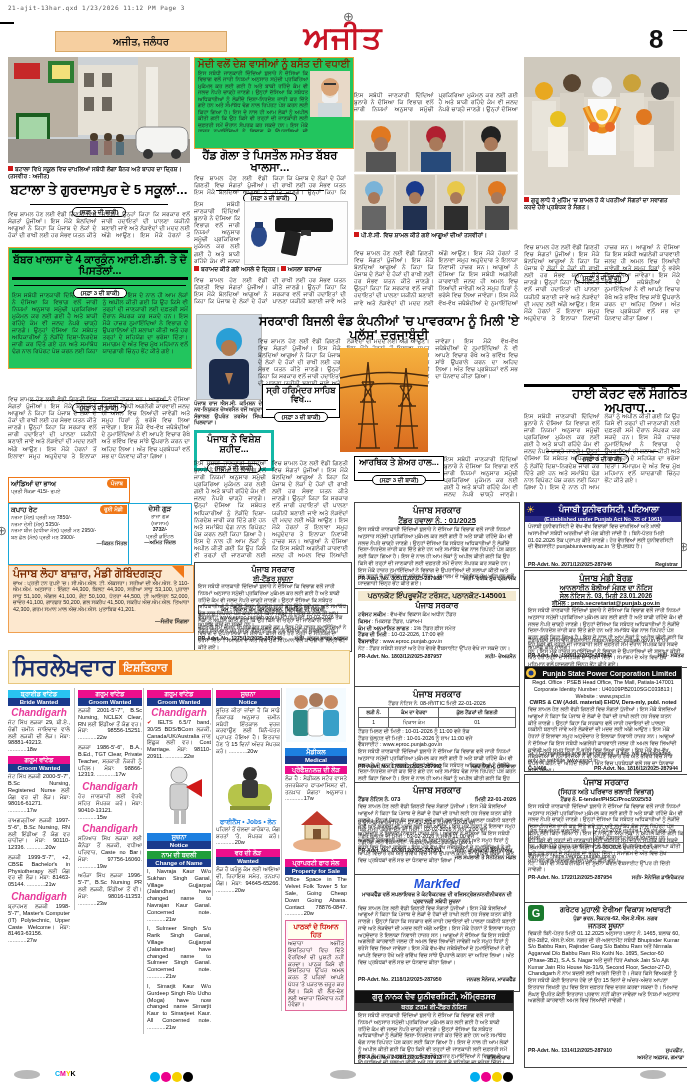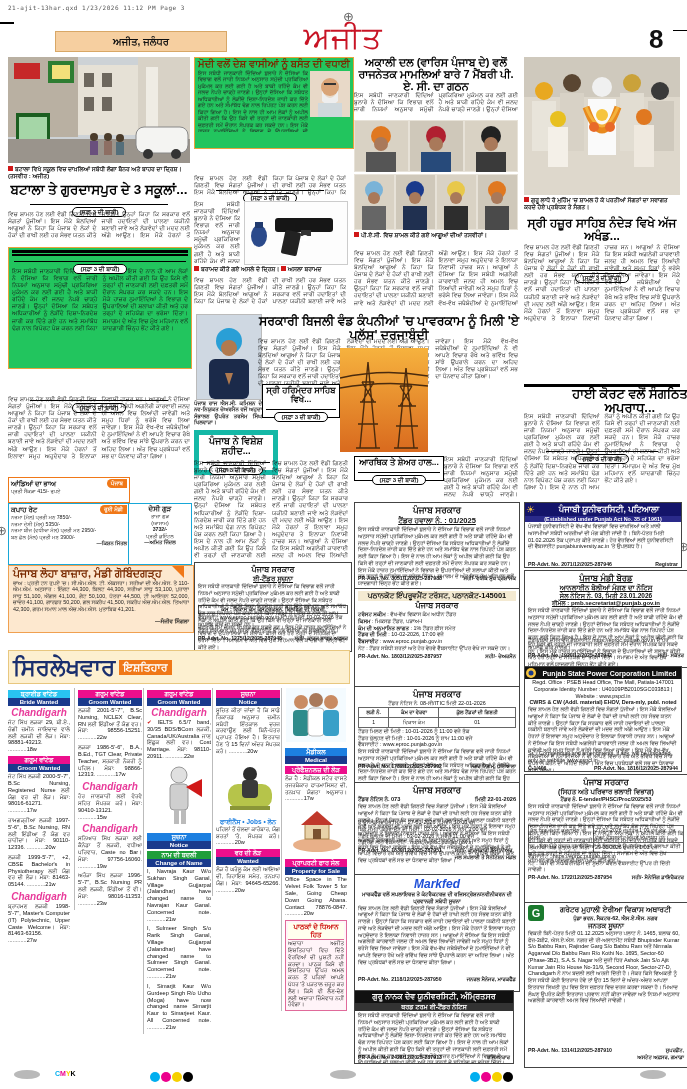--- a/index.html
+++ b/index.html
@@ -1,21 +1,21 @@
 <!DOCTYPE html>
 <html><head>
 <meta charset="utf-8">
 <style>
   html,body{margin:0;padding:0;background:#fff}
   #page{position:relative;width:687px;height:1089px;background:#fff;
         font-family:"Liberation Sans","DejaVu Sans",sans-serif;overflow:hidden;color:#111}
   .abs{position:absolute}
   .slug{font-family:"DejaVu Sans Mono",monospace;font-size:6px;color:#555;letter-spacing:.5px}
   .mastbox{background:#f6cfa0;border:1px solid #d8a766;display:flex;align-items:center;justify-content:center;font-weight:bold}
-  .logo{color:#c81425;font-weight:normal;font-size:31px;letter-spacing:1px;text-align:center;line-height:1}
+  .logo{color:#c81425;font-weight:bold;font-size:31px;letter-spacing:1px;text-align:center;line-height:1}
   .pageno{font-size:26px;font-weight:bold}
   .hl{font-weight:bold;color:#000;line-height:1.08}
   .ctr{text-align:center}
   .cont{position:relative;text-align:center;height:10px;margin:1px 0}
   .cont:before{content:"";position:absolute;left:2px;right:2px;top:4px;border-top:1px solid #000}
   .cont span{position:relative;background:#fff;border:1px solid #000;border-radius:8px;padding:0 6px;font-size:6px;font-weight:bold;line-height:8px;display:inline-block}
   .hbar{height:2.5px;background:#000;margin:1px 0}
   .g{font-size:6px;line-height:1.18;text-align:justify;color:#161616;overflow:hidden}
   .g5{font-size:5.4px;line-height:1.2;text-align:justify;color:#222;overflow:hidden}
   .c2{column-count:2;column-gap:5px}
@@ -97,26 +97,27 @@
         <circle cx="168" cy="97" r="5" fill="#333"></circle>
       <circle cx="86" cy="80" r="4" fill="#4a3b2a"></circle>
         <rect x="82" y="84" width="8" height="14" fill="#6a4f7d"></rect>
       <circle cx="100" cy="80" r="4" fill="#4a3b2a"></circle>
         <rect x="96" y="84" width="8" height="14" fill="#8d6e63"></rect>
       <circle cx="112" cy="81" r="4" fill="#4a3b2a"></circle>
         <rect x="108" y="85" width="8" height="13" fill="#546e7a"></rect>
     </svg>
   </div>
   <div class="abs cap" style="left:8px;top:166px;width:182px;height:14px"><span class="dot"></span><span>ਬਟਾਲਾ ਵਿਖੇ ਸਕੂਲ ਵਿਚ ਦਾਖ਼ਲਿਆਂ ਸਬੰਧੀ ਲੱਗਾ ਬੈਨਰ ਅਤੇ ਬਾਹਰ ਦਾ ਦ੍ਰਿਸ਼।  (ਤਸਵੀਰ : ਅਜੀਤ)</span></div>
-  <div class="abs hl ctr" style="left:8px;top:183px;width:182px;font-size:13.5px">ਬਟਾਲਾ ਤੇ ਗੁਰਦਾਸਪੁਰ ਦੇ 3 ਸਕੂਲਾਂ...</div>
+  <div class="abs hl ctr" style="left:8px;top:183px;width:182px;font-size:13.5px">ਬਟਾਲਾ ਤੇ ਗੁਰਦਾਸਪੁਰ ਦੇ 5 ਸਕੂਲਾਂ...</div>
   <div class="abs cont" style="left:28px;top:199px;width:142px"><span>(ਸਫ਼ਾ 3 ਦੀ ਬਾਕੀ)</span></div>
   <div class="abs g c2" style="left:8px;top:211px;width:182px;height:33px">ਵਿਚ ਸ਼ਾਮਲ ਹੋਣ ਲਈ ਵੱਡੀ ਗਿਣਤੀ ਵਿਚ ਸੰਗਤਾਂ ਪੁੱਜੀਆਂ। ਇਸ ਮੌਕੇ ਬੋਲਦਿਆਂ ਆਗੂਆਂ ਨੇ ਕਿਹਾ ਕਿ ਪੰਜਾਬ ਦੇ ਲੋਕਾਂ ਦੇ ਹੱਕਾਂ ਦੀ ਰਾਖੀ ਲਈ ਹਰ ਸੰਭਵ ਯਤਨ ਕੀਤੇ ਜਾਣਗੇ। ਉਨ੍ਹਾਂ ਕਿਹਾ ਕਿ ਸਰਕਾਰ ਵਲੋਂ ਜਾਰੀ ਹਦਾਇਤਾਂ ਦੀ ਪਾਲਣਾ ਯਕੀਨੀ ਬਣਾਈ ਜਾਵੇ ਅਤੇ ਲੋੜਵੰਦਾਂ ਦੀ ਮਦਦ ਲਈ ਅੱਗੇ ਆਉਣ। ਇਸ ਮੌਕੇ ਹੋਰਨਾਂ ਤੋਂ ਇਲਾਵਾ ਸਮੂਹ ਅਹੁਦੇਦਾਰ ਤੇ ਇਲਾਕਾ ਨਿਵਾਸੀ ਹਾਜ਼ਰ ਸਨ। ਆਗੂਆਂ ਨੇ ਦੱਸਿਆ ਕਿ ਇਸ ਸਬੰਧੀ ਅਗਲੇਰੀ ਕਾਰਵਾਈ ਜਲਦ ਹੀ ਅਮਲ ਵਿਚ ਲਿਆਂਦੀ ਜਾਵੇਗੀ ਅਤੇ ਸਮੂਹ ਧਿਰਾਂ ਨੂੰ ਭਰੋਸੇ ਵਿਚ ਲਿਆ ਜਾਵੇਗਾ। ਇਸ ਮੌਕੇ ਵੱਖ-ਵੱਖ ਜਥੇਬੰਦੀਆਂ ਦੇ ਨੁਮਾਇੰਦਿਆਂ ਨੇ ਵੀ ਆਪਣੇ ਵਿਚਾਰ ਰੱਖੇ ਅਤੇ ਭਵਿੱਖ ਵਿਚ ਸਾਂਝੇ ਉਪਰਾਲੇ ਕਰਨ ਦਾ ਅਹਿਦ ਲਿਆ। ਅੰਤ ਵਿਚ ਪ੍ਰਬੰਧਕਾਂ ਵਲੋਂ ਸਭ ਦਾ ਧੰਨਵਾਦ ਕੀਤਾ ਗਿਆ।</div>
 
   <div class="abs cream" style="left:8px;top:247px;width:176px;height:118px">
     <div class="hbar"></div>
+    <div class="hl ctr" style="font-size:10.5px">ਬੱਬਰ ਖਾਲਸਾ ਦੇ 4 ਕਾਰਕੁੰਨ ਆਈ.ਈ.ਡੀ. ਤੇ ਦੋ ਪਿਸਤੌਲਾਂ...</div>
     <div class="hbar"></div>
     <div class="cont"><span>(ਸਫ਼ਾ 3 ਦੀ ਬਾਕੀ)</span></div>
     <div class="g c2" style="height:80px">ਇਸ ਸਬੰਧੀ ਜਾਣਕਾਰੀ ਦਿੰਦਿਆਂ ਬੁਲਾਰੇ ਨੇ ਦੱਸਿਆ ਕਿ ਵਿਭਾਗ ਵਲੋਂ ਜਾਰੀ ਨਿਯਮਾਂ ਅਨੁਸਾਰ ਸਮੁੱਚੀ ਪ੍ਰਕਿਰਿਆ ਮੁਕੰਮਲ ਕਰ ਲਈ ਗਈ ਹੈ ਅਤੇ ਬਾਕੀ ਰਹਿੰਦੇ ਕੰਮ ਵੀ ਜਲਦ ਨੇਪਰੇ ਚਾੜ੍ਹੇ ਜਾਣਗੇ। ਉਨ੍ਹਾਂ ਦੱਸਿਆ ਕਿ ਸਬੰਧਤ ਅਧਿਕਾਰੀਆਂ ਨੂੰ ਲੋੜੀਂਦੇ ਦਿਸ਼ਾ-ਨਿਰਦੇਸ਼ ਜਾਰੀ ਕਰ ਦਿੱਤੇ ਗਏ ਹਨ ਅਤੇ ਸਮਾਂਬੱਧ ਢੰਗ ਨਾਲ ਰਿਪੋਰਟ ਪੇਸ਼ ਕਰਨ ਲਈ ਕਿਹਾ ਗਿਆ ਹੈ। ਇਸ ਦੇ ਨਾਲ ਹੀ ਆਮ ਲੋਕਾਂ ਨੂੰ ਅਪੀਲ ਕੀਤੀ ਗਈ ਕਿ ਉਹ ਕਿਸੇ ਵੀ ਤਰ੍ਹਾਂ ਦੀ ਜਾਣਕਾਰੀ ਲਈ ਦਫ਼ਤਰੀ ਸਮੇਂ ਦੌਰਾਨ ਸੰਪਰਕ ਕਰ ਸਕਦੇ ਹਨ। ਇਸ ਮੌਕੇ ਹਾਜ਼ਰ ਨੁਮਾਇੰਦਿਆਂ ਨੇ ਵਿਭਾਗ ਦੇ ਉਪਰਾਲਿਆਂ ਦੀ ਸ਼ਲਾਘਾ ਕੀਤੀ ਅਤੇ ਹਰ ਤਰ੍ਹਾਂ ਦੇ ਸਹਿਯੋਗ ਦਾ ਭਰੋਸਾ ਦਿੱਤਾ। ਸਮਾਗਮ ਦੇ ਅੰਤ ਵਿਚ ਮੁੱਖ ਮਹਿਮਾਨ ਵਲੋਂ ਯਾਦਗਾਰੀ ਚਿੰਨ੍ਹ ਭੇਂਟ ਕੀਤੇ ਗਏ।</div>
   </div>
 
   <div class="abs cont" style="left:28px;top:384px;width:142px"><span>(ਸਫ਼ਾ 3 ਦੀ ਬਾਕੀ)</span></div>
   <div class="abs g c2" style="left:8px;top:396px;width:182px;height:76px">ਵਿਚ ਸ਼ਾਮਲ ਹੋਣ ਲਈ ਵੱਡੀ ਗਿਣਤੀ ਵਿਚ ਸੰਗਤਾਂ ਪੁੱਜੀਆਂ। ਇਸ ਮੌਕੇ ਬੋਲਦਿਆਂ ਆਗੂਆਂ ਨੇ ਕਿਹਾ ਕਿ ਪੰਜਾਬ ਦੇ ਲੋਕਾਂ ਦੇ ਹੱਕਾਂ ਦੀ ਰਾਖੀ ਲਈ ਹਰ ਸੰਭਵ ਯਤਨ ਕੀਤੇ ਜਾਣਗੇ। ਉਨ੍ਹਾਂ ਕਿਹਾ ਕਿ ਸਰਕਾਰ ਵਲੋਂ ਜਾਰੀ ਹਦਾਇਤਾਂ ਦੀ ਪਾਲਣਾ ਯਕੀਨੀ ਬਣਾਈ ਜਾਵੇ ਅਤੇ ਲੋੜਵੰਦਾਂ ਦੀ ਮਦਦ ਲਈ ਅੱਗੇ ਆਉਣ। ਇਸ ਮੌਕੇ ਹੋਰਨਾਂ ਤੋਂ ਇਲਾਵਾ ਸਮੂਹ ਅਹੁਦੇਦਾਰ ਤੇ ਇਲਾਕਾ ਨਿਵਾਸੀ ਹਾਜ਼ਰ ਸਨ। ਆਗੂਆਂ ਨੇ ਦੱਸਿਆ ਕਿ ਇਸ ਸਬੰਧੀ ਅਗਲੇਰੀ ਕਾਰਵਾਈ ਜਲਦ ਹੀ ਅਮਲ ਵਿਚ ਲਿਆਂਦੀ ਜਾਵੇਗੀ ਅਤੇ ਸਮੂਹ ਧਿਰਾਂ ਨੂੰ ਭਰੋਸੇ ਵਿਚ ਲਿਆ ਜਾਵੇਗਾ। ਇਸ ਮੌਕੇ ਵੱਖ-ਵੱਖ ਜਥੇਬੰਦੀਆਂ ਦੇ ਨੁਮਾਇੰਦਿਆਂ ਨੇ ਵੀ ਆਪਣੇ ਵਿਚਾਰ ਰੱਖੇ ਅਤੇ ਭਵਿੱਖ ਵਿਚ ਸਾਂਝੇ ਉਪਰਾਲੇ ਕਰਨ ਦਾ ਅਹਿਦ ਲਿਆ। ਅੰਤ ਵਿਚ ਪ੍ਰਬੰਧਕਾਂ ਵਲੋਂ ਸਭ ਦਾ ਧੰਨਵਾਦ ਕੀਤਾ ਗਿਆ।</div>
 
   <div class="abs ratebox" style="left:8px;top:477px;width:116px;height:22px;border-color:#f07818">
     <div style="display:flex;justify-content:space-between;align-items:center">
@@ -161,20 +162,21 @@
           <rect width="40" height="46" fill="#e8d9c8"></rect>
           <circle cx="20" cy="16" r="9" fill="#d9a477"></circle>
           <path d="M12 20 Q20 34 28 20 L28 30 Q20 38 12 30 Z" fill="#eee"></path>
           <rect x="14" y="12" width="12" height="2" fill="#333"></rect>
           <rect x="8" y="32" width="24" height="14" fill="#cfd8dc"></rect>
         </svg>
     </div>
     <div class="g5" style="height:62px">ਇਸ ਸਬੰਧੀ ਜਾਣਕਾਰੀ ਦਿੰਦਿਆਂ ਬੁਲਾਰੇ ਨੇ ਦੱਸਿਆ ਕਿ ਵਿਭਾਗ ਵਲੋਂ ਜਾਰੀ ਨਿਯਮਾਂ ਅਨੁਸਾਰ ਸਮੁੱਚੀ ਪ੍ਰਕਿਰਿਆ ਮੁਕੰਮਲ ਕਰ ਲਈ ਗਈ ਹੈ ਅਤੇ ਬਾਕੀ ਰਹਿੰਦੇ ਕੰਮ ਵੀ ਜਲਦ ਨੇਪਰੇ ਚਾੜ੍ਹੇ ਜਾਣਗੇ। ਉਨ੍ਹਾਂ ਦੱਸਿਆ ਕਿ ਸਬੰਧਤ ਅਧਿਕਾਰੀਆਂ ਨੂੰ ਲੋੜੀਂਦੇ ਦਿਸ਼ਾ-ਨਿਰਦੇਸ਼ ਜਾਰੀ ਕਰ ਦਿੱਤੇ ਗਏ ਹਨ ਅਤੇ ਸਮਾਂਬੱਧ ਢੰਗ ਨਾਲ ਰਿਪੋਰਟ ਪੇਸ਼ ਕਰਨ ਲਈ ਕਿਹਾ ਗਿਆ ਹੈ। ਇਸ ਦੇ ਨਾਲ ਹੀ ਆਮ ਲੋਕਾਂ ਨੂੰ ਅਪੀਲ ਕੀਤੀ ਗਈ ਕਿ ਉਹ ਕਿਸੇ ਵੀ ਤਰ੍ਹਾਂ ਦੀ ਜਾਣਕਾਰੀ ਲਈ ਦਫ਼ਤਰੀ ਸਮੇਂ ਦੌਰਾਨ ਸੰਪਰਕ ਕਰ ਸਕਦੇ ਹਨ। ਇਸ ਮੌਕੇ ਹਾਜ਼ਰ ਨੁਮਾਇੰਦਿਆਂ ਨੇ ਵਿਭਾਗ ਦੇ ਉਪਰਾਲਿਆਂ ਦੀ ਸ਼ਲਾਘਾ ਕੀਤੀ ਅਤੇ ਹਰ ਤਰ੍ਹਾਂ ਦੇ ਸਹਿਯੋਗ ਦਾ ਭਰੋਸਾ ਦਿੱਤਾ। ਸਮਾਗਮ ਦੇ ਅੰਤ ਵਿਚ ਮੁੱਖ ਮਹਿਮਾਨ ਵਲੋਂ ਯਾਦਗਾਰੀ ਚਿੰਨ੍ਹ ਭੇਂਟ ਕੀਤੇ ਗਏ।</div>
   </div>
 
+  <div class="abs hl ctr" style="left:194px;top:149px;width:152px;font-size:11.5px">ਹੈਂਡ ਗੋਲਾ ਤੇ ਪਿਸਤੌਲ ਸਮੇਤ ਬੱਬਰ ਖਾਲਸਾ...</div>
   <div class="abs cont" style="left:214px;top:163px;width:112px"><span>(ਸਫ਼ਾ 3 ਦੀ ਬਾਕੀ)</span></div>
   <div class="abs g c2" style="left:194px;top:175px;width:152px;height:24px">ਵਿਚ ਸ਼ਾਮਲ ਹੋਣ ਲਈ ਵੱਡੀ ਗਿਣਤੀ ਵਿਚ ਸੰਗਤਾਂ ਪੁੱਜੀਆਂ। ਇਸ ਮੌਕੇ ਬੋਲਦਿਆਂ ਆਗੂਆਂ ਨੇ ਕਿਹਾ ਕਿ ਪੰਜਾਬ ਦੇ ਲੋਕਾਂ ਦੇ ਹੱਕਾਂ ਦੀ ਰਾਖੀ ਲਈ ਹਰ ਸੰਭਵ ਯਤਨ ਕੀਤੇ ਜਾਣਗੇ। ਉਨ੍ਹਾਂ ਕਿਹਾ ਕਿ ਸਰਕਾਰ ਵਲੋਂ ਜਾਰੀ ਹਦਾਇਤਾਂ ਦੀ ਪਾਲਣਾ ਯਕੀਨੀ ਬਣਾਈ ਜਾਵੇ ਅਤੇ ਲੋੜਵੰਦਾਂ ਦੀ ਮਦਦ ਲਈ ਅੱਗੇ ਆਉਣ। ਇਸ ਮੌਕੇ ਹੋਰਨਾਂ ਤੋਂ ਇਲਾਵਾ ਸਮੂਹ ਅਹੁਦੇਦਾਰ ਤੇ ਇਲਾਕਾ ਨਿਵਾਸੀ ਹਾਜ਼ਰ ਸਨ। ਆਗੂਆਂ ਨੇ ਦੱਸਿਆ ਕਿ ਇਸ ਸਬੰਧੀ ਅਗਲੇਰੀ ਕਾਰਵਾਈ ਜਲਦ ਹੀ ਅਮਲ ਵਿਚ ਲਿਆਂਦੀ ਜਾਵੇਗੀ ਅਤੇ ਸਮੂਹ ਧਿਰਾਂ ਨੂੰ ਭਰੋਸੇ ਵਿਚ ਲਿਆ ਜਾਵੇਗਾ। ਇਸ ਮੌਕੇ ਵੱਖ-ਵੱਖ ਜਥੇਬੰਦੀਆਂ ਦੇ ਨੁਮਾਇੰਦਿਆਂ ਨੇ ਵੀ ਆਪਣੇ ਵਿਚਾਰ ਰੱਖੇ ਅਤੇ ਭਵਿੱਖ ਵਿਚ ਸਾਂਝੇ ਉਪਰਾਲੇ ਕਰਨ ਦਾ ਅਹਿਦ ਲਿਆ। ਅੰਤ ਵਿਚ ਪ੍ਰਬੰਧਕਾਂ ਵਲੋਂ ਸਭ ਦਾ ਧੰਨਵਾਦ ਕੀਤਾ ਗਿਆ।</div>
   <div class="abs g" style="left:194px;top:201px;width:46px;height:62px">ਇਸ ਸਬੰਧੀ ਜਾਣਕਾਰੀ ਦਿੰਦਿਆਂ ਬੁਲਾਰੇ ਨੇ ਦੱਸਿਆ ਕਿ ਵਿਭਾਗ ਵਲੋਂ ਜਾਰੀ ਨਿਯਮਾਂ ਅਨੁਸਾਰ ਸਮੁੱਚੀ ਪ੍ਰਕਿਰਿਆ ਮੁਕੰਮਲ ਕਰ ਲਈ ਗਈ ਹੈ ਅਤੇ ਬਾਕੀ ਰਹਿੰਦੇ ਕੰਮ ਵੀ ਜਲਦ ਨੇਪਰੇ ਚਾੜ੍ਹੇ ਜਾਣਗੇ। ਉਨ੍ਹਾਂ ਦੱਸਿਆ ਕਿ ਸਬੰਧਤ ਅਧਿਕਾਰੀਆਂ ਨੂੰ ਲੋੜੀਂਦੇ ਦਿਸ਼ਾ-ਨਿਰਦੇਸ਼ ਜਾਰੀ ਕਰ ਦਿੱਤੇ ਗਏ ਹਨ ਅਤੇ ਸਮਾਂਬੱਧ ਢੰਗ ਨਾਲ ਰਿਪੋਰਟ ਪੇਸ਼ ਕਰਨ ਲਈ ਕਿਹਾ ਗਿਆ ਹੈ। ਇਸ ਦੇ ਨਾਲ ਹੀ ਆਮ ਲੋਕਾਂ ਨੂੰ ਅਪੀਲ ਕੀਤੀ ਗਈ ਕਿ ਉਹ ਕਿਸੇ ਵੀ ਤਰ੍ਹਾਂ ਦੀ ਜਾਣਕਾਰੀ ਲਈ ਦਫ਼ਤਰੀ ਸਮੇਂ ਦੌਰਾਨ ਸੰਪਰਕ ਕਰ ਸਕਦੇ ਹਨ। ਇਸ ਮੌਕੇ ਹਾਜ਼ਰ ਨੁਮਾਇੰਦਿਆਂ ਨੇ ਵਿਭਾਗ ਦੇ ਉਪਰਾਲਿਆਂ ਦੀ ਸ਼ਲਾਘਾ ਕੀਤੀ ਅਤੇ ਹਰ ਤਰ੍ਹਾਂ ਦੇ ਸਹਿਯੋਗ ਦਾ ਭਰੋਸਾ ਦਿੱਤਾ। ਸਮਾਗਮ ਦੇ ਅੰਤ ਵਿਚ ਮੁੱਖ ਮਹਿਮਾਨ ਵਲੋਂ ਯਾਦਗਾਰੀ ਚਿੰਨ੍ਹ ਭੇਂਟ ਕੀਤੇ ਗਏ।</div>
   <div class="abs ph" style="left:244px;top:201px;width:102px;height:62px;background:#fff;border:1px solid #ccc">
     <svg width="102" height="62">
       <rect width="102" height="62" fill="#fdfdfd"></rect>
       <ellipse cx="14" cy="34" rx="8" ry="11" fill="#2b4a8b"></ellipse>
         <rect x="10" y="20" width="8" height="6" fill="#203a6e"></rect>
       <rect x="30" y="16" width="58" height="14" rx="3" fill="#161616"></rect>
       <rect x="38" y="29" width="16" height="24" rx="2" fill="#222" transform="rotate(12 46 41)"></rect>
@@ -189,21 +191,21 @@
     <svg width="64" height="84">
         <rect width="64" height="84" fill="#cfd8e2"></rect>
         <circle cx="32" cy="26" r="13" fill="#2a9fd6"></circle>
         <circle cx="32" cy="33" r="8" fill="#b07a4f"></circle>
         <rect x="12" y="44" width="40" height="40" rx="6" fill="#1b2a4a"></rect>
         <path d="M28 58 L36 58 L32 70 Z" fill="#b07a4f"></path>
       </svg>
   </div>
   <div class="abs g5 ctr" style="left:194px;top:400px;width:68px;height:28px;font-weight:bold">ਪੰਜਾਬ ਰਾਜ ਐਸ.ਸੀ. ਕਮਿਸ਼ਨ ਦੇ ਨਵ-ਨਿਯੁਕਤ ਚੇਅਰਮੈਨ ਵਜੋਂ ਅਹੁਦਾ ਸੰਭਾਲਣ ਉਪਰੰਤ ਤਰਸੇਮ ਸਿੰਘ ਖਿਲਵਾੜਾ।</div>
 
-  <div class="abs" style="left:194px;top:430px;width:72px;border:5px solid #14b8a6;padding:1px">
+  <div class="abs" style="left:194px;top:430px;width:72px;border:3px solid #14b8a6;padding:1px">
     <div class="hl ctr" style="font-size:9.5px">ਪੰਜਾਬ ਨੇ ਵਿਸ਼ੇਸ਼ ਸ਼ਹੀਦ...</div>
     <div class="cont"><span>(ਸਫ਼ਾ 3 ਦੀ ਬਾਕੀ)</span></div>
   </div>
   <div class="abs g" style="left:194px;top:460px;width:72px;height:98px">ਇਸ ਸਬੰਧੀ ਜਾਣਕਾਰੀ ਦਿੰਦਿਆਂ ਬੁਲਾਰੇ ਨੇ ਦੱਸਿਆ ਕਿ ਵਿਭਾਗ ਵਲੋਂ ਜਾਰੀ ਨਿਯਮਾਂ ਅਨੁਸਾਰ ਸਮੁੱਚੀ ਪ੍ਰਕਿਰਿਆ ਮੁਕੰਮਲ ਕਰ ਲਈ ਗਈ ਹੈ ਅਤੇ ਬਾਕੀ ਰਹਿੰਦੇ ਕੰਮ ਵੀ ਜਲਦ ਨੇਪਰੇ ਚਾੜ੍ਹੇ ਜਾਣਗੇ। ਉਨ੍ਹਾਂ ਦੱਸਿਆ ਕਿ ਸਬੰਧਤ ਅਧਿਕਾਰੀਆਂ ਨੂੰ ਲੋੜੀਂਦੇ ਦਿਸ਼ਾ-ਨਿਰਦੇਸ਼ ਜਾਰੀ ਕਰ ਦਿੱਤੇ ਗਏ ਹਨ ਅਤੇ ਸਮਾਂਬੱਧ ਢੰਗ ਨਾਲ ਰਿਪੋਰਟ ਪੇਸ਼ ਕਰਨ ਲਈ ਕਿਹਾ ਗਿਆ ਹੈ। ਇਸ ਦੇ ਨਾਲ ਹੀ ਆਮ ਲੋਕਾਂ ਨੂੰ ਅਪੀਲ ਕੀਤੀ ਗਈ ਕਿ ਉਹ ਕਿਸੇ ਵੀ ਤਰ੍ਹਾਂ ਦੀ ਜਾਣਕਾਰੀ ਲਈ ਦਫ਼ਤਰੀ ਸਮੇਂ ਦੌਰਾਨ ਸੰਪਰਕ ਕਰ ਸਕਦੇ ਹਨ। ਇਸ ਮੌਕੇ ਹਾਜ਼ਰ ਨੁਮਾਇੰਦਿਆਂ ਨੇ ਵਿਭਾਗ ਦੇ ਉਪਰਾਲਿਆਂ ਦੀ ਸ਼ਲਾਘਾ ਕੀਤੀ ਅਤੇ ਹਰ ਤਰ੍ਹਾਂ ਦੇ ਸਹਿਯੋਗ ਦਾ ਭਰੋਸਾ ਦਿੱਤਾ। ਸਮਾਗਮ ਦੇ ਅੰਤ ਵਿਚ ਮੁੱਖ ਮਹਿਮਾਨ ਵਲੋਂ ਯਾਦਗਾਰੀ ਚਿੰਨ੍ਹ ਭੇਂਟ ਕੀਤੇ ਗਏ।</div>
   <div class="abs g" style="left:272px;top:460px;width:76px;height:98px">ਵਿਚ ਸ਼ਾਮਲ ਹੋਣ ਲਈ ਵੱਡੀ ਗਿਣਤੀ ਵਿਚ ਸੰਗਤਾਂ ਪੁੱਜੀਆਂ। ਇਸ ਮੌਕੇ ਬੋਲਦਿਆਂ ਆਗੂਆਂ ਨੇ ਕਿਹਾ ਕਿ ਪੰਜਾਬ ਦੇ ਲੋਕਾਂ ਦੇ ਹੱਕਾਂ ਦੀ ਰਾਖੀ ਲਈ ਹਰ ਸੰਭਵ ਯਤਨ ਕੀਤੇ ਜਾਣਗੇ। ਉਨ੍ਹਾਂ ਕਿਹਾ ਕਿ ਸਰਕਾਰ ਵਲੋਂ ਜਾਰੀ ਹਦਾਇਤਾਂ ਦੀ ਪਾਲਣਾ ਯਕੀਨੀ ਬਣਾਈ ਜਾਵੇ ਅਤੇ ਲੋੜਵੰਦਾਂ ਦੀ ਮਦਦ ਲਈ ਅੱਗੇ ਆਉਣ। ਇਸ ਮੌਕੇ ਹੋਰਨਾਂ ਤੋਂ ਇਲਾਵਾ ਸਮੂਹ ਅਹੁਦੇਦਾਰ ਤੇ ਇਲਾਕਾ ਨਿਵਾਸੀ ਹਾਜ਼ਰ ਸਨ। ਆਗੂਆਂ ਨੇ ਦੱਸਿਆ ਕਿ ਇਸ ਸਬੰਧੀ ਅਗਲੇਰੀ ਕਾਰਵਾਈ ਜਲਦ ਹੀ ਅਮਲ ਵਿਚ ਲਿਆਂਦੀ ਜਾਵੇਗੀ ਅਤੇ ਸਮੂਹ ਧਿਰਾਂ ਨੂੰ ਭਰੋਸੇ ਵਿਚ ਲਿਆ ਜਾਵੇਗਾ। ਇਸ ਮੌਕੇ ਵੱਖ-ਵੱਖ ਜਥੇਬੰਦੀਆਂ ਦੇ ਨੁਮਾਇੰਦਿਆਂ ਨੇ ਵੀ ਆਪਣੇ ਵਿਚਾਰ ਰੱਖੇ ਅਤੇ ਭਵਿੱਖ ਵਿਚ ਸਾਂਝੇ ਉਪਰਾਲੇ ਕਰਨ ਦਾ ਅਹਿਦ ਲਿਆ। ਅੰਤ ਵਿਚ ਪ੍ਰਬੰਧਕਾਂ ਵਲੋਂ ਸਭ ਦਾ ਧੰਨਵਾਦ ਕੀਤਾ ਗਿਆ।</div>
 
   <div class="abs notice" style="left:194px;top:562px;width:150px;height:84px">
     <div class="ctr" style="font-size:8px;font-weight:bold">ਪੰਜਾਬ ਸਰਕਾਰ</div>
     <div class="ctr u" style="font-size:7px;font-weight:bold">ਈ-ਟੈਂਡਰ ਸੂਚਨਾ</div>
     <div class="tiny" style="height:22px">ਇਸ ਸਬੰਧੀ ਜਾਣਕਾਰੀ ਦਿੰਦਿਆਂ ਬੁਲਾਰੇ ਨੇ ਦੱਸਿਆ ਕਿ ਵਿਭਾਗ ਵਲੋਂ ਜਾਰੀ ਨਿਯਮਾਂ ਅਨੁਸਾਰ ਸਮੁੱਚੀ ਪ੍ਰਕਿਰਿਆ ਮੁਕੰਮਲ ਕਰ ਲਈ ਗਈ ਹੈ ਅਤੇ ਬਾਕੀ ਰਹਿੰਦੇ ਕੰਮ ਵੀ ਜਲਦ ਨੇਪਰੇ ਚਾੜ੍ਹੇ ਜਾਣਗੇ। ਉਨ੍ਹਾਂ ਦੱਸਿਆ ਕਿ ਸਬੰਧਤ ਅਧਿਕਾਰੀਆਂ ਨੂੰ ਲੋੜੀਂਦੇ ਦਿਸ਼ਾ-ਨਿਰਦੇਸ਼ ਜਾਰੀ ਕਰ ਦਿੱਤੇ ਗਏ ਹਨ ਅਤੇ ਸਮਾਂਬੱਧ ਢੰਗ ਨਾਲ ਰਿਪੋਰਟ ਪੇਸ਼ ਕਰਨ ਲਈ ਕਿਹਾ ਗਿਆ ਹੈ। ਇਸ ਦੇ ਨਾਲ ਹੀ ਆਮ ਲੋਕਾਂ ਨੂੰ ਅਪੀਲ ਕੀਤੀ ਗਈ ਕਿ ਉਹ ਕਿਸੇ ਵੀ ਤਰ੍ਹਾਂ ਦੀ ਜਾਣਕਾਰੀ ਲਈ ਦਫ਼ਤਰੀ ਸਮੇਂ ਦੌਰਾਨ ਸੰਪਰਕ ਕਰ ਸਕਦੇ ਹਨ। ਇਸ ਮੌਕੇ ਹਾਜ਼ਰ ਨੁਮਾਇੰਦਿਆਂ ਨੇ ਵਿਭਾਗ ਦੇ ਉਪਰਾਲਿਆਂ ਦੀ ਸ਼ਲਾਘਾ ਕੀਤੀ ਅਤੇ ਹਰ ਤਰ੍ਹਾਂ ਦੇ ਸਹਿਯੋਗ ਦਾ ਭਰੋਸਾ ਦਿੱਤਾ। ਸਮਾਗਮ ਦੇ ਅੰਤ ਵਿਚ ਮੁੱਖ ਮਹਿਮਾਨ ਵਲੋਂ ਯਾਦਗਾਰੀ ਚਿੰਨ੍ਹ ਭੇਂਟ ਕੀਤੇ ਗਏ।</div>
@@ -327,21 +329,20 @@
   <div class="abs notice" style="left:354px;top:990px;width:158px;height:72px;padding:0">
     <div class="nblack" style="font-size:8px;padding:1px">ਗੁਰੂ ਨਾਨਕ ਦੇਵ ਯੂਨੀਵਰਸਿਟੀ, ਅੰਮ੍ਰਿਤਸਰ</div>
     <div class="nblack" style="font-size:6.5px;background:#333">ਥਰਡ ਟਰਮ ਈ-ਟੈਂਡਰ ਨੋਟਿਸ</div>
     <div class="tiny" style="height:40px;padding:1px 3px">ਇਸ ਸਬੰਧੀ ਜਾਣਕਾਰੀ ਦਿੰਦਿਆਂ ਬੁਲਾਰੇ ਨੇ ਦੱਸਿਆ ਕਿ ਵਿਭਾਗ ਵਲੋਂ ਜਾਰੀ ਨਿਯਮਾਂ ਅਨੁਸਾਰ ਸਮੁੱਚੀ ਪ੍ਰਕਿਰਿਆ ਮੁਕੰਮਲ ਕਰ ਲਈ ਗਈ ਹੈ ਅਤੇ ਬਾਕੀ ਰਹਿੰਦੇ ਕੰਮ ਵੀ ਜਲਦ ਨੇਪਰੇ ਚਾੜ੍ਹੇ ਜਾਣਗੇ। ਉਨ੍ਹਾਂ ਦੱਸਿਆ ਕਿ ਸਬੰਧਤ ਅਧਿਕਾਰੀਆਂ ਨੂੰ ਲੋੜੀਂਦੇ ਦਿਸ਼ਾ-ਨਿਰਦੇਸ਼ ਜਾਰੀ ਕਰ ਦਿੱਤੇ ਗਏ ਹਨ ਅਤੇ ਸਮਾਂਬੱਧ ਢੰਗ ਨਾਲ ਰਿਪੋਰਟ ਪੇਸ਼ ਕਰਨ ਲਈ ਕਿਹਾ ਗਿਆ ਹੈ। ਇਸ ਦੇ ਨਾਲ ਹੀ ਆਮ ਲੋਕਾਂ ਨੂੰ ਅਪੀਲ ਕੀਤੀ ਗਈ ਕਿ ਉਹ ਕਿਸੇ ਵੀ ਤਰ੍ਹਾਂ ਦੀ ਜਾਣਕਾਰੀ ਲਈ ਦਫ਼ਤਰੀ ਸਮੇਂ ਦੌਰਾਨ ਸੰਪਰਕ ਕਰ ਸਕਦੇ ਹਨ। ਇਸ ਮੌਕੇ ਹਾਜ਼ਰ ਨੁਮਾਇੰਦਿਆਂ ਨੇ ਵਿਭਾਗ ਦੇ ਉਪਰਾਲਿਆਂ ਦੀ ਸ਼ਲਾਘਾ ਕੀਤੀ ਅਤੇ ਹਰ ਤਰ੍ਹਾਂ ਦੇ ਸਹਿਯੋਗ ਦਾ ਭਰੋਸਾ ਦਿੱਤਾ। ਸਮਾਗਮ ਦੇ ਅੰਤ ਵਿਚ ਮੁੱਖ ਮਹਿਮਾਨ ਵਲੋਂ ਯਾਦਗਾਰੀ ਚਿੰਨ੍ਹ ਭੇਂਟ ਕੀਤੇ ਗਏ।</div>
     <div class="foot" style="padding:0 3px">
         <span>PR-Advt. No. 2428/12/2025-287913</span>
         <span>ਰਜਿਸਟਰਾਰ</span>
       </div>
   </div>
 
-  <div class="abs hl ctr" style="left:354px;top:57px;width:164px;font-size:11px">ਅਕਾਲੀ ਦਲ (ਵਾਰਿਸ ਪੰਜਾਬ ਦੇ) ਵਲੋਂ ਰਾਜਨੇਤਕ ਮਾਮਲਿਆਂ ਬਾਰੇ 7 ਮੈਂਬਰੀ ਪੀ. ਏ. ਸੀ. ਦਾ ਗਠਨ</div>
   <div class="abs g c2" style="left:354px;top:92px;width:164px;height:26px">ਇਸ ਸਬੰਧੀ ਜਾਣਕਾਰੀ ਦਿੰਦਿਆਂ ਬੁਲਾਰੇ ਨੇ ਦੱਸਿਆ ਕਿ ਵਿਭਾਗ ਵਲੋਂ ਜਾਰੀ ਨਿਯਮਾਂ ਅਨੁਸਾਰ ਸਮੁੱਚੀ ਪ੍ਰਕਿਰਿਆ ਮੁਕੰਮਲ ਕਰ ਲਈ ਗਈ ਹੈ ਅਤੇ ਬਾਕੀ ਰਹਿੰਦੇ ਕੰਮ ਵੀ ਜਲਦ ਨੇਪਰੇ ਚਾੜ੍ਹੇ ਜਾਣਗੇ। ਉਨ੍ਹਾਂ ਦੱਸਿਆ ਕਿ ਸਬੰਧਤ ਅਧਿਕਾਰੀਆਂ ਨੂੰ ਲੋੜੀਂਦੇ ਦਿਸ਼ਾ-ਨਿਰਦੇਸ਼ ਜਾਰੀ ਕਰ ਦਿੱਤੇ ਗਏ ਹਨ ਅਤੇ ਸਮਾਂਬੱਧ ਢੰਗ ਨਾਲ ਰਿਪੋਰਟ ਪੇਸ਼ ਕਰਨ ਲਈ ਕਿਹਾ ਗਿਆ ਹੈ। ਇਸ ਦੇ ਨਾਲ ਹੀ ਆਮ ਲੋਕਾਂ ਨੂੰ ਅਪੀਲ ਕੀਤੀ ਗਈ ਕਿ ਉਹ ਕਿਸੇ ਵੀ ਤਰ੍ਹਾਂ ਦੀ ਜਾਣਕਾਰੀ ਲਈ ਦਫ਼ਤਰੀ ਸਮੇਂ ਦੌਰਾਨ ਸੰਪਰਕ ਕਰ ਸਕਦੇ ਹਨ। ਇਸ ਮੌਕੇ ਹਾਜ਼ਰ ਨੁਮਾਇੰਦਿਆਂ ਨੇ ਵਿਭਾਗ ਦੇ ਉਪਰਾਲਿਆਂ ਦੀ ਸ਼ਲਾਘਾ ਕੀਤੀ ਅਤੇ ਹਰ ਤਰ੍ਹਾਂ ਦੇ ਸਹਿਯੋਗ ਦਾ ਭਰੋਸਾ ਦਿੱਤਾ। ਸਮਾਗਮ ਦੇ ਅੰਤ ਵਿਚ ਮੁੱਖ ਮਹਿਮਾਨ ਵਲੋਂ ਯਾਦਗਾਰੀ ਚਿੰਨ੍ਹ ਭੇਂਟ ਕੀਤੇ ਗਏ।</div>
   <div class="abs ph" style="left:354px;top:120px;width:164px;height:52px">
     <svg width="164" height="52">
       <rect width="164" height="52" fill="#e7e2d8"></rect>
       <g>
           <rect x="1" y="1" width="53" height="50" fill="#d9d2c4"></rect>
           <circle cx="27" cy="16" r="10" fill="#e07820"></circle>
           <circle cx="27" cy="24" r="7" fill="#a9795a"></circle>
           <rect x="12" y="32" width="30" height="20" fill="#555"></rect>
         </g>
@@ -412,21 +413,20 @@
           <rect x="110" y="68" width="20" height="42" fill="#efe9df"></rect>
       </g>
       <path d="M62 50 Q78 96 94 50" stroke="#e8891e" stroke-width="7" fill="none"></path>
       <path d="M62 50 Q78 88 94 50" stroke="#f3b23e" stroke-width="3" fill="none"></path>
       <circle cx="78" cy="58" r="6" fill="#f6c43e"></circle>
         <circle cx="70" cy="70" r="5" fill="#e86a2a"></circle>
         <circle cx="86" cy="70" r="5" fill="#e86a2a"></circle>
     </svg>
   </div>
   <div class="abs cap" style="left:524px;top:197px;width:156px;height:18px"><span class="dot"></span><span>ਗੁਰੂ ਲਾਧੋ ਰੇ ਮੁਹਿੰਮ 'ਚ ਸ਼ਾਮਲ ਹੋ ਕੇ ਪਰਤੀਆਂ ਸੰਗਤਾਂ ਦਾ ਸਵਾਗਤ ਕਰਦੇ ਹੋਏ ਪ੍ਰਬੰਧਕ ਤੇ ਸੰਗਤ।</span></div>
-  <div class="abs hl ctr" style="left:524px;top:217px;width:156px;font-size:12px">ਸ੍ਰੀ ਹਜ਼ੂਰ ਸਾਹਿਬ ਨੰਦੇੜ ਵਿਖੇ ਅੱਜ ਅਖੰਡ...</div>
   <div class="abs cont" style="left:544px;top:232px;width:116px"><span>(ਸਫ਼ਾ 3 ਦੀ ਬਾਕੀ)</span></div>
   <div class="abs g c2" style="left:524px;top:244px;width:156px;height:136px">ਵਿਚ ਸ਼ਾਮਲ ਹੋਣ ਲਈ ਵੱਡੀ ਗਿਣਤੀ ਵਿਚ ਸੰਗਤਾਂ ਪੁੱਜੀਆਂ। ਇਸ ਮੌਕੇ ਬੋਲਦਿਆਂ ਆਗੂਆਂ ਨੇ ਕਿਹਾ ਕਿ ਪੰਜਾਬ ਦੇ ਲੋਕਾਂ ਦੇ ਹੱਕਾਂ ਦੀ ਰਾਖੀ ਲਈ ਹਰ ਸੰਭਵ ਯਤਨ ਕੀਤੇ ਜਾਣਗੇ। ਉਨ੍ਹਾਂ ਕਿਹਾ ਕਿ ਸਰਕਾਰ ਵਲੋਂ ਜਾਰੀ ਹਦਾਇਤਾਂ ਦੀ ਪਾਲਣਾ ਯਕੀਨੀ ਬਣਾਈ ਜਾਵੇ ਅਤੇ ਲੋੜਵੰਦਾਂ ਦੀ ਮਦਦ ਲਈ ਅੱਗੇ ਆਉਣ। ਇਸ ਮੌਕੇ ਹੋਰਨਾਂ ਤੋਂ ਇਲਾਵਾ ਸਮੂਹ ਅਹੁਦੇਦਾਰ ਤੇ ਇਲਾਕਾ ਨਿਵਾਸੀ ਹਾਜ਼ਰ ਸਨ। ਆਗੂਆਂ ਨੇ ਦੱਸਿਆ ਕਿ ਇਸ ਸਬੰਧੀ ਅਗਲੇਰੀ ਕਾਰਵਾਈ ਜਲਦ ਹੀ ਅਮਲ ਵਿਚ ਲਿਆਂਦੀ ਜਾਵੇਗੀ ਅਤੇ ਸਮੂਹ ਧਿਰਾਂ ਨੂੰ ਭਰੋਸੇ ਵਿਚ ਲਿਆ ਜਾਵੇਗਾ। ਇਸ ਮੌਕੇ ਵੱਖ-ਵੱਖ ਜਥੇਬੰਦੀਆਂ ਦੇ ਨੁਮਾਇੰਦਿਆਂ ਨੇ ਵੀ ਆਪਣੇ ਵਿਚਾਰ ਰੱਖੇ ਅਤੇ ਭਵਿੱਖ ਵਿਚ ਸਾਂਝੇ ਉਪਰਾਲੇ ਕਰਨ ਦਾ ਅਹਿਦ ਲਿਆ। ਅੰਤ ਵਿਚ ਪ੍ਰਬੰਧਕਾਂ ਵਲੋਂ ਸਭ ਦਾ ਧੰਨਵਾਦ ਕੀਤਾ ਗਿਆ।</div>
 
   <div class="abs hbar" style="left:524px;top:383px;width:156px"></div>
   <div class="abs hl ctr" style="left:552px;top:387px;width:156px;font-size:13px">ਹਾਈ ਕੋਰਟ ਵਲੋਂ ਸੰਗਠਿਤ ਅਪਰਾਧ...</div>
   <div class="abs cont" style="left:544px;top:402px;width:116px"><span>(ਸਫ਼ਾ 3 ਦੀ ਬਾਕੀ)</span></div>
   <div class="abs g c2" style="left:524px;top:413px;width:156px;height:86px">ਇਸ ਸਬੰਧੀ ਜਾਣਕਾਰੀ ਦਿੰਦਿਆਂ ਬੁਲਾਰੇ ਨੇ ਦੱਸਿਆ ਕਿ ਵਿਭਾਗ ਵਲੋਂ ਜਾਰੀ ਨਿਯਮਾਂ ਅਨੁਸਾਰ ਸਮੁੱਚੀ ਪ੍ਰਕਿਰਿਆ ਮੁਕੰਮਲ ਕਰ ਲਈ ਗਈ ਹੈ ਅਤੇ ਬਾਕੀ ਰਹਿੰਦੇ ਕੰਮ ਵੀ ਜਲਦ ਨੇਪਰੇ ਚਾੜ੍ਹੇ ਜਾਣਗੇ। ਉਨ੍ਹਾਂ ਦੱਸਿਆ ਕਿ ਸਬੰਧਤ ਅਧਿਕਾਰੀਆਂ ਨੂੰ ਲੋੜੀਂਦੇ ਦਿਸ਼ਾ-ਨਿਰਦੇਸ਼ ਜਾਰੀ ਕਰ ਦਿੱਤੇ ਗਏ ਹਨ ਅਤੇ ਸਮਾਂਬੱਧ ਢੰਗ ਨਾਲ ਰਿਪੋਰਟ ਪੇਸ਼ ਕਰਨ ਲਈ ਕਿਹਾ ਗਿਆ ਹੈ। ਇਸ ਦੇ ਨਾਲ ਹੀ ਆਮ ਲੋਕਾਂ ਨੂੰ ਅਪੀਲ ਕੀਤੀ ਗਈ ਕਿ ਉਹ ਕਿਸੇ ਵੀ ਤਰ੍ਹਾਂ ਦੀ ਜਾਣਕਾਰੀ ਲਈ ਦਫ਼ਤਰੀ ਸਮੇਂ ਦੌਰਾਨ ਸੰਪਰਕ ਕਰ ਸਕਦੇ ਹਨ। ਇਸ ਮੌਕੇ ਹਾਜ਼ਰ ਨੁਮਾਇੰਦਿਆਂ ਨੇ ਵਿਭਾਗ ਦੇ ਉਪਰਾਲਿਆਂ ਦੀ ਸ਼ਲਾਘਾ ਕੀਤੀ ਅਤੇ ਹਰ ਤਰ੍ਹਾਂ ਦੇ ਸਹਿਯੋਗ ਦਾ ਭਰੋਸਾ ਦਿੱਤਾ। ਸਮਾਗਮ ਦੇ ਅੰਤ ਵਿਚ ਮੁੱਖ ਮਹਿਮਾਨ ਵਲੋਂ ਯਾਦਗਾਰੀ ਚਿੰਨ੍ਹ ਭੇਂਟ ਕੀਤੇ ਗਏ।</div>
 
   <div class="abs notice" style="left:524px;top:502px;width:156px;height:64px;padding:0">
     <div class="nhead" style="font-size:8.5px;padding:1px;display:flex;align-items:center;gap:3px">

